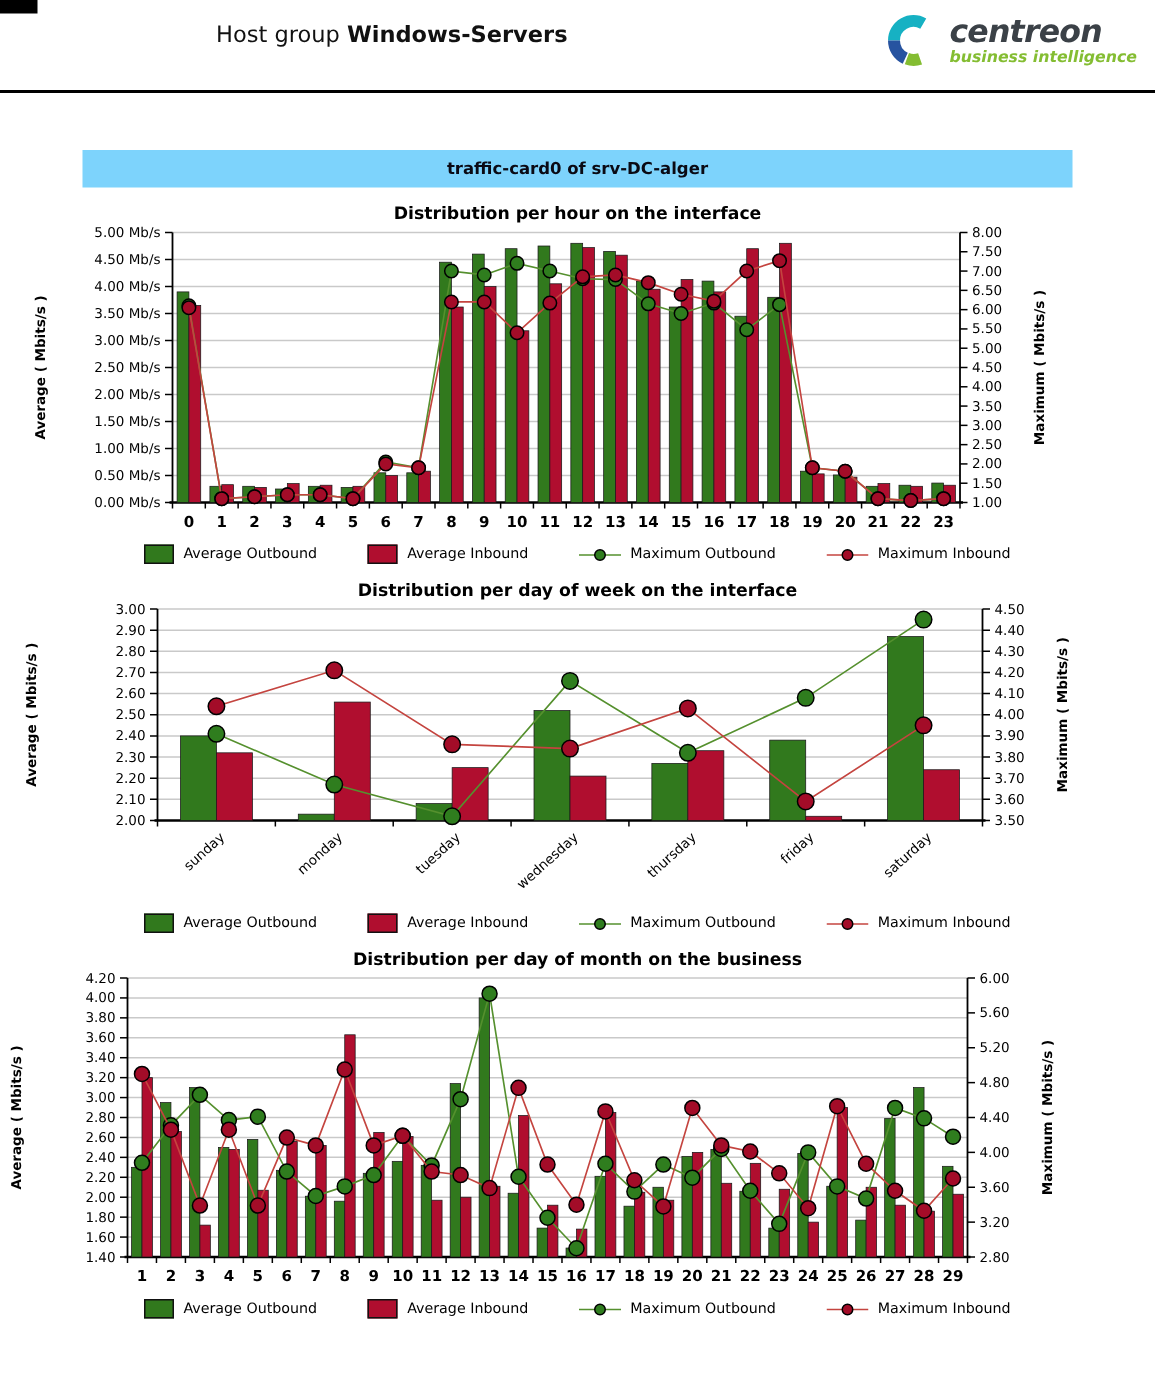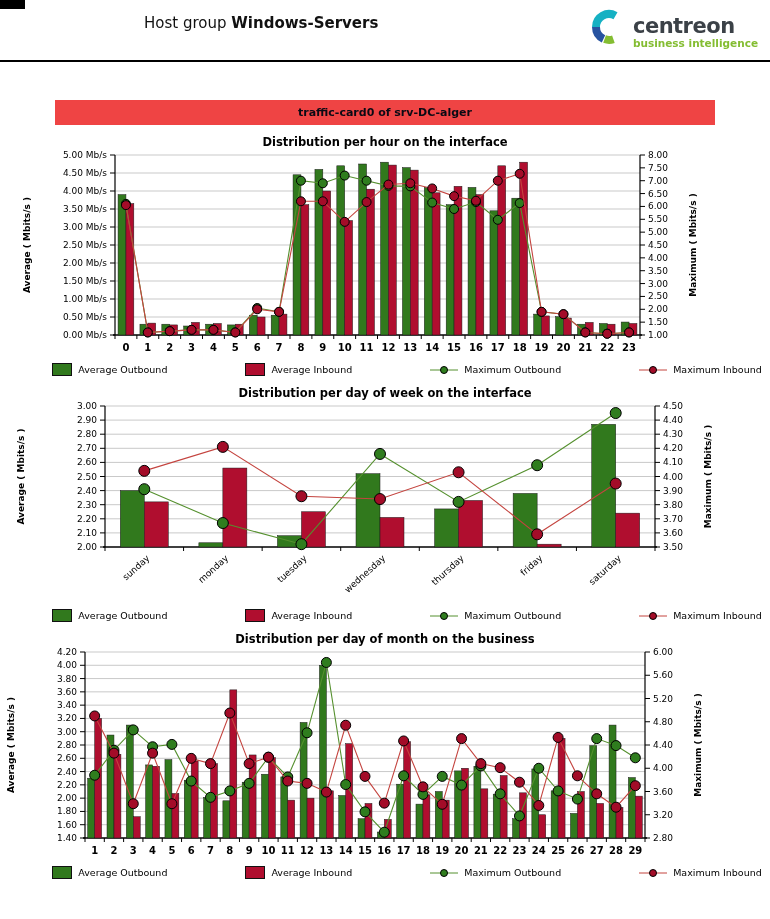--- a/index.html
+++ b/index.html
@@ -1,33 +1,33 @@
 <!DOCTYPE html>
 <html><head>
 <meta charset="utf-8">
 <style>
   html,body{margin:0;padding:0;background:#ffffff;}
   body{width:770px;font-family:"DejaVu Sans","Liberation Sans",sans-serif;color:#000;}
   .corner-mark{position:absolute;left:0;top:0;width:25px;height:9px;background:#000;}
   .header{position:relative;padding:14px 0 10px 0;}
   .header-title{position:absolute;left:144px;top:14px;font-size:15px;color:#111;}
   .header-title .bold{font-weight:bold;}
-  .logo{position:absolute;right:12px;top:6px;display:flex;align-items:flex-end;}
+  .logo{position:absolute;right:12px;top:6px;display:flex;align-items:center;font-style:italic;}
   .logo-text{margin-left:4px;line-height:1;}
   .logo-name{font-size:21px;font-weight:bold;color:#3b4147;letter-spacing:-0.5px;}
   .logo-tagline{font-size:10.5px;font-weight:bold;color:#84bd32;margin-top:1px;}
   .header-rule{border:none;border-top:2px solid #000;margin:46px 0 0 0;}
-  .report-bar{margin:28px 55px 0 55px;background:#ef4444;text-align:center;
+  .report-bar{margin:28px 55px 0 55px;background:#7dd3fc;text-align:center;
     font-size:11px;font-weight:bold;padding:6px 0;color:#0a0a14;}
   .chart-block{margin-top:10px;}
   .chart-title{text-align:center;font-size:11.5px;font-weight:bold;
     margin:8px 0 0 0;}
   .legend{display:flex;justify-content:center;align-items:center;gap:34px;
     font-size:9.5px;margin:2px 0 4px 0;}
-  .legend-item{display:flex;align-items:center;gap:6px;margin-left:44px;}
+  .legend-item{display:flex;align-items:center;gap:6px;}
   .swatch{width:18px;height:11px;border:1px solid #111;display:inline-block;}
   svg{display:block;}
   .nosel{user-select:none;}
 </style>
 </head>
 <body>
 
 <div class="corner-mark"></div>
 
 <div class="header">

